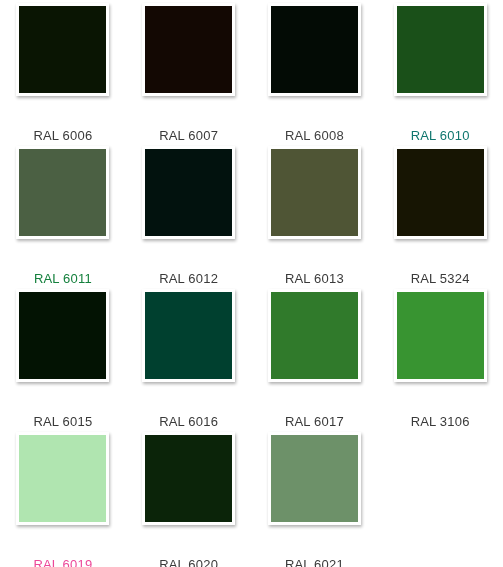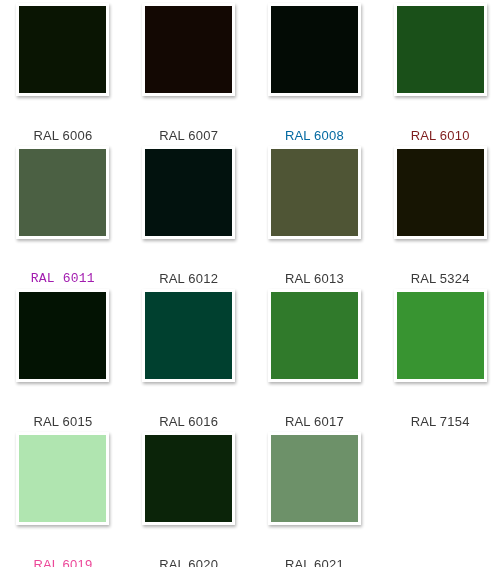--- a/index.html
+++ b/index.html
@@ -64,33 +64,33 @@
     <div class="swatch-cell">
       <div class="chip" style="border-color: rgb(255, 255, 255);">
         <div class="chip-fill" style="background-color: rgb(19, 8, 3);"></div>
       </div>
       <div class="chip-label" style="color: rgb(58, 58, 58);">RAL 6007</div>
     </div>
     <div class="swatch-cell">
       <div class="chip" style="border-color: rgb(255, 255, 255);">
         <div class="chip-fill" style="background-color: rgb(3, 11, 5);"></div>
       </div>
-      <div class="chip-label" style="color: #0369a1;">RAL 6008</div>
+      <div class="chip-label" style="color: #404040;">RAL 6008</div>
     </div>
     <div class="swatch-cell">
       <div class="chip" style="border-color: rgb(255, 255, 255);">
         <div class="chip-fill" style="background-color: rgb(26, 80, 25);"></div>
       </div>
-      <div class="chip-label" style="color: #7f1d1d;">RAL 6010</div>
+      <div class="chip-label" style="color: #0f766e;">RAL 6010</div>
     </div>
     <div class="swatch-cell">
       <div class="chip" style="border-color: rgb(255, 255, 255);">
         <div class="chip-fill" style="background-color: rgb(75, 96, 67);"></div>
       </div>
-      <div class="chip-label" style="color: #a21caf; font-family: Liberation Mono, monospace;">RAL 6011</div>
+      <div class="chip-label" style="color: #15803d;">RAL 6011</div>
     </div>
     <div class="swatch-cell">
       <div class="chip" style="border-color: rgb(255, 255, 255);">
         <div class="chip-fill" style="background-color: rgb(2, 18, 14);"></div>
       </div>
       <div class="chip-label" style="color: rgb(58, 58, 58);">RAL 6012</div>
     </div>
     <div class="swatch-cell">
       <div class="chip" style="border-color: rgb(255, 255, 255);">
         <div class="chip-fill" style="background-color: rgb(79, 85, 53);"></div>
@@ -118,21 +118,21 @@
     <div class="swatch-cell">
       <div class="chip" style="border-color: rgb(255, 255, 255);">
         <div class="chip-fill" style="background-color: rgb(48, 122, 43);"></div>
       </div>
       <div class="chip-label" style="color: rgb(58, 58, 58);">RAL 6017</div>
     </div>
     <div class="swatch-cell">
       <div class="chip" style="border-color: rgb(255, 255, 255);">
         <div class="chip-fill" style="background-color: rgb(56, 148, 49);"></div>
       </div>
-      <div class="chip-label" style="color: rgb(58, 58, 58);">RAL 7154</div>
+      <div class="chip-label" style="color: rgb(58, 58, 58);">RAL 3106</div>
     </div>
     <div class="swatch-cell">
       <div class="chip" style="border-color: rgb(255, 255, 255);">
         <div class="chip-fill" style="background-color: rgb(176, 229, 176);"></div>
       </div>
       <div class="chip-label" style="color: #ec4899;">RAL 6019</div>
     </div>
     <div class="swatch-cell">
       <div class="chip" style="border-color: rgb(255, 255, 255);">
         <div class="chip-fill" style="background-color: rgb(11, 36, 9);"></div>

